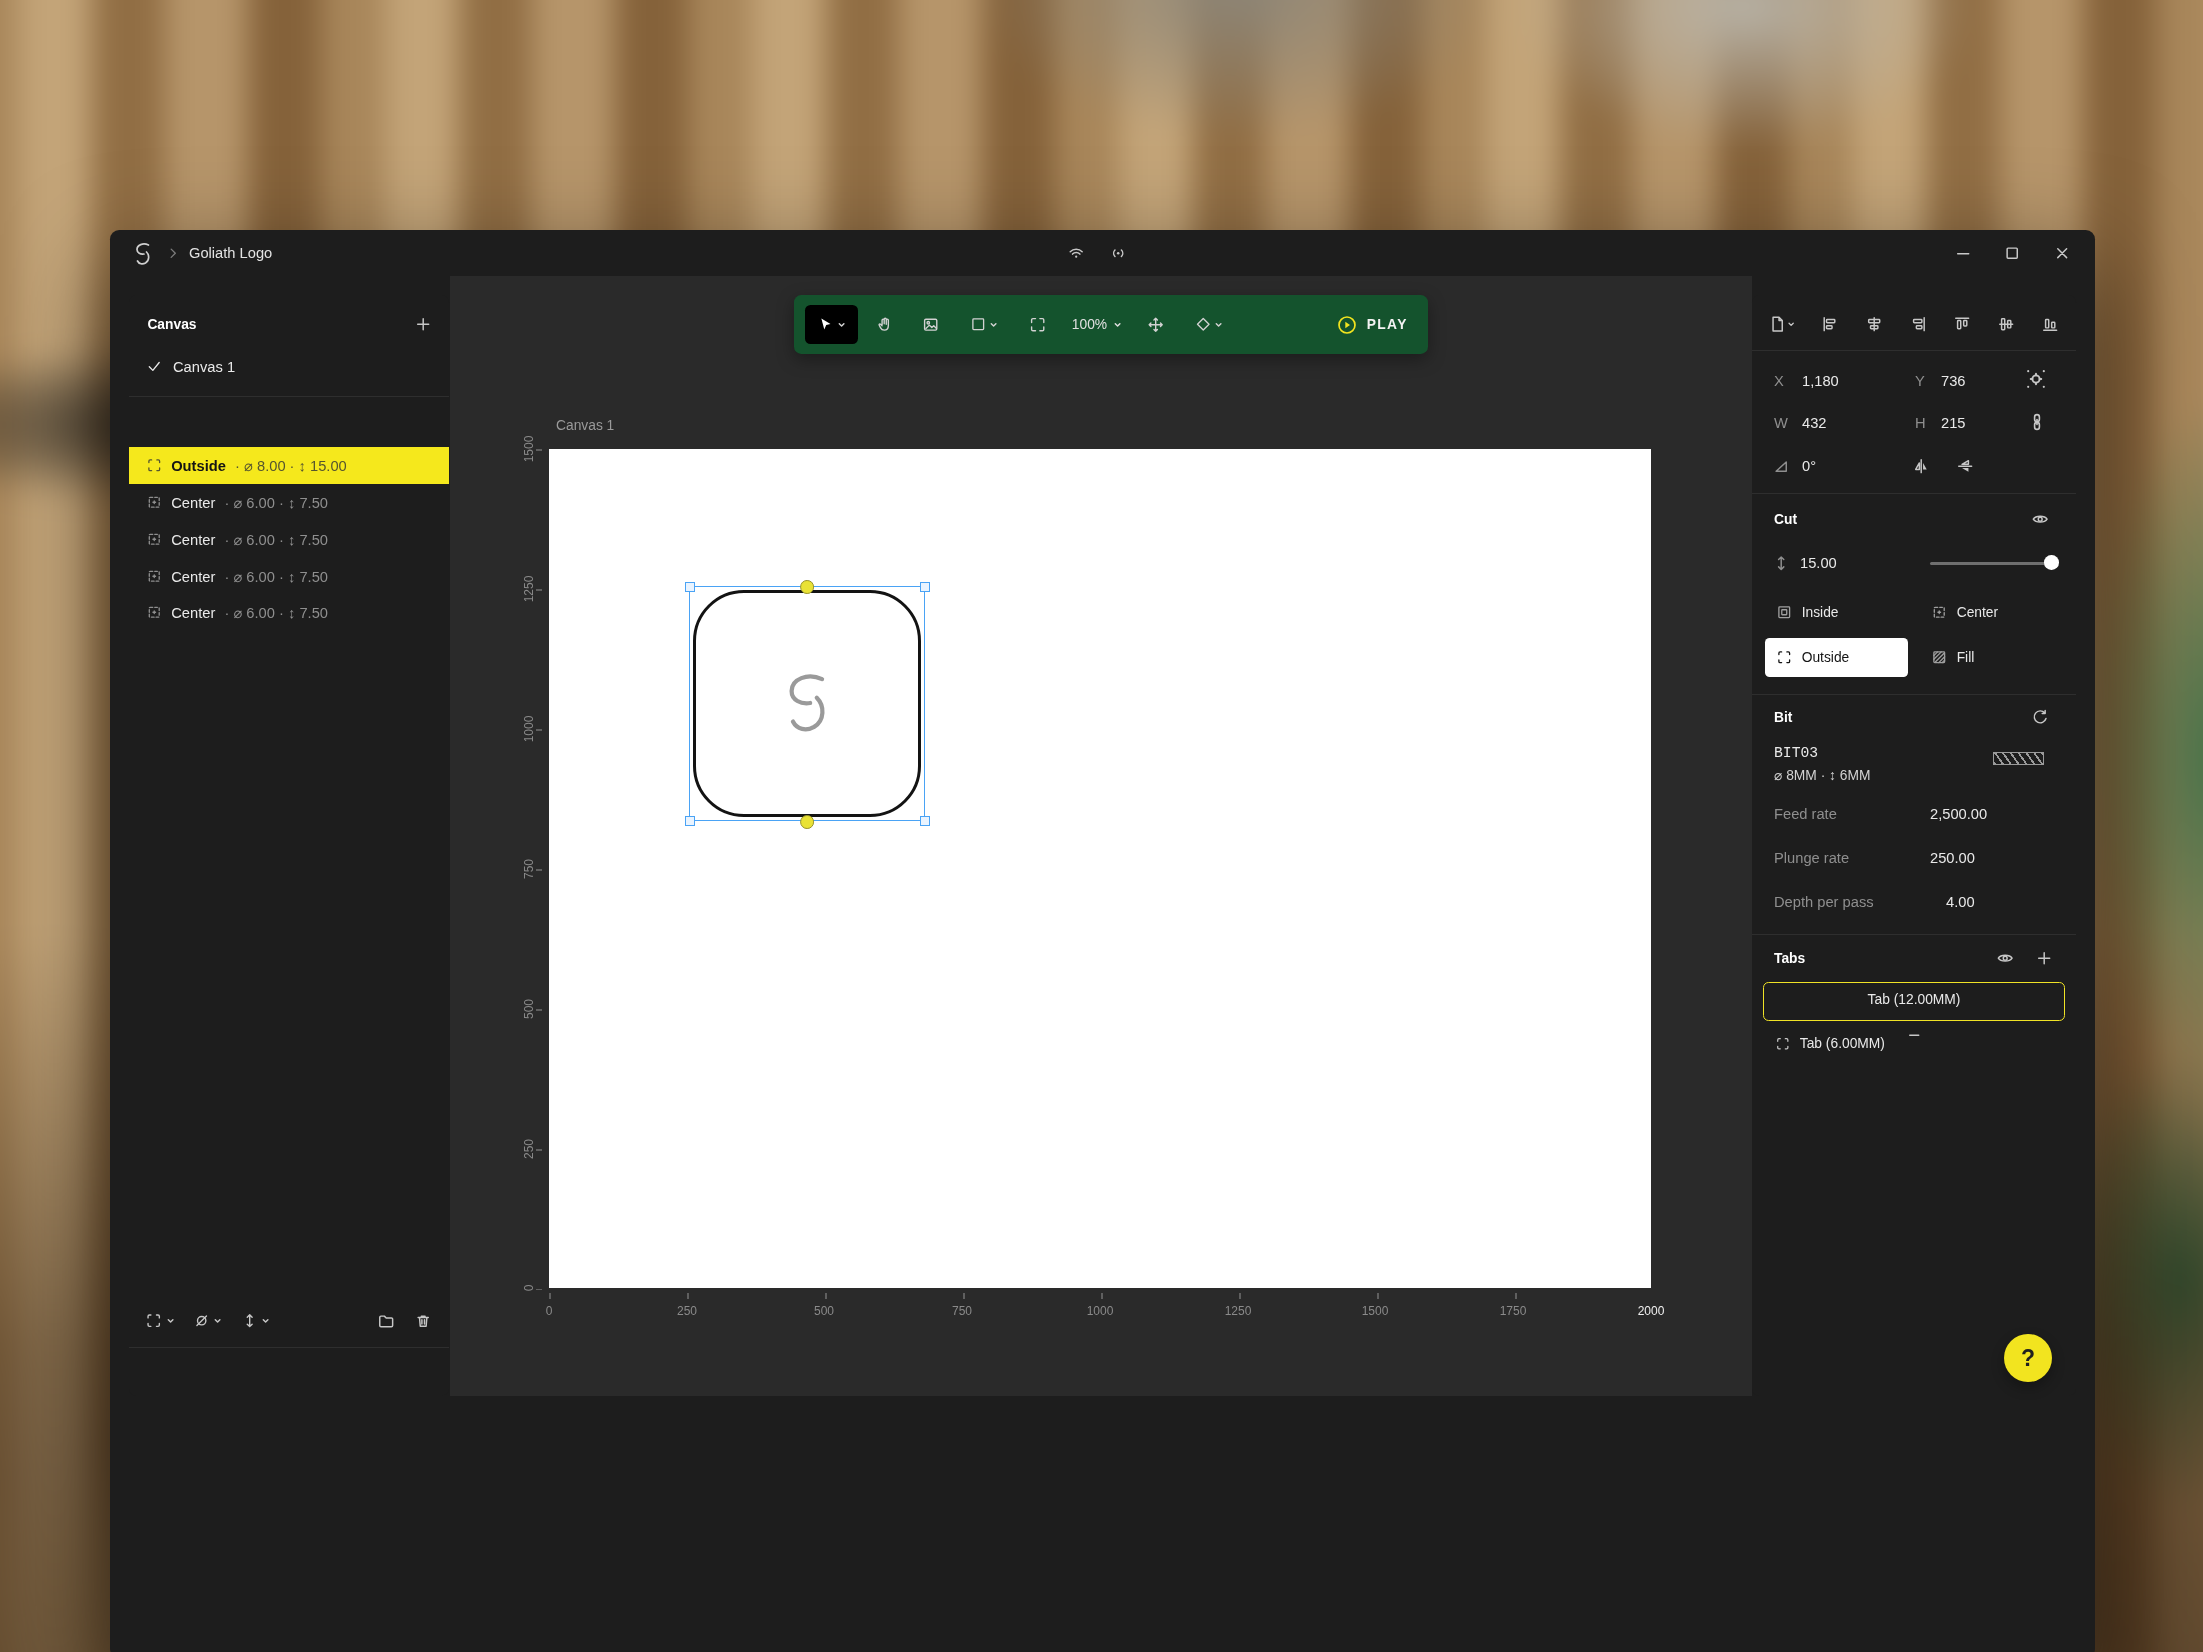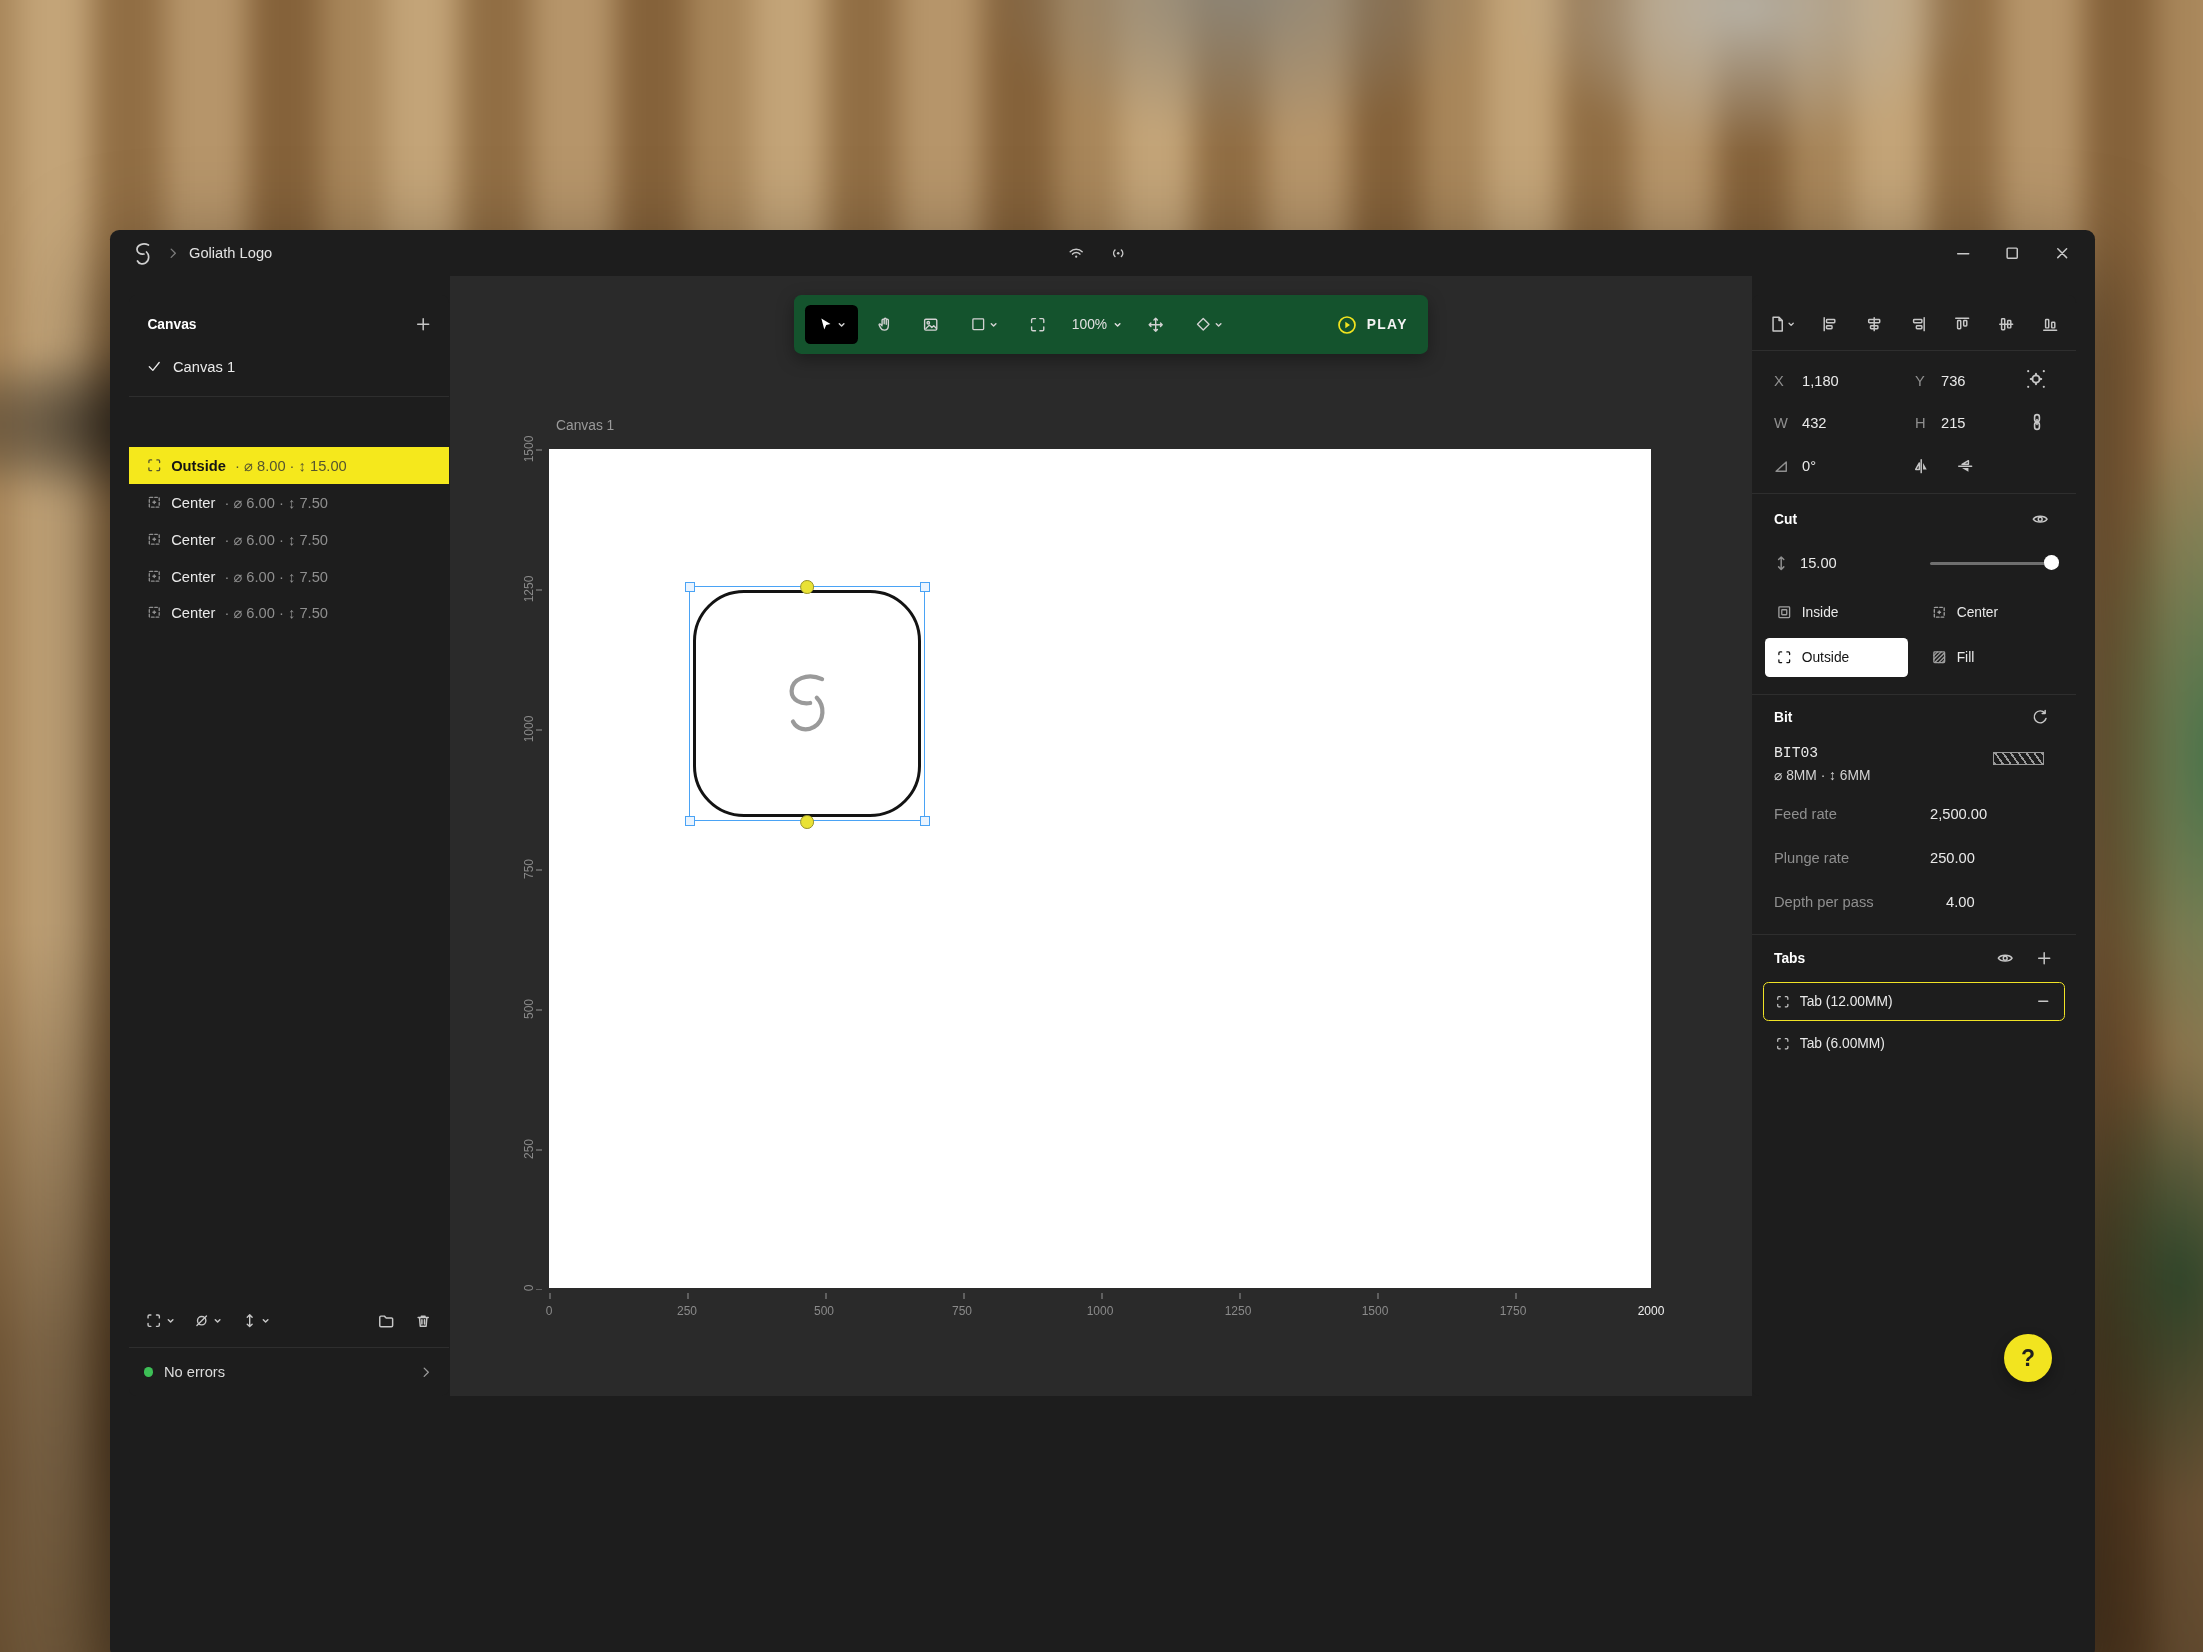--- a/index.html
+++ b/index.html
@@ -353,28 +353,20 @@
             <path d="M3 5.8 A1.3 1.3 0 0 1 4.3 4.5 H8 L10 6.5 H15.7 A1.3 1.3 0 0 1 17 7.8 V14.7 A1.3 1.3 0 0 1 15.7 16 H4.3 A1.3 1.3 0 0 1 3 14.7 Z"></path>
           </svg>
       </button>
       <button class="icon-btn">
         <svg class="i" width="18.4" height="18.4" viewBox="0 0 20 20">
             <path d="M4.5 6 H15.5 M8 6 V4.5 H12 V6 M6 6 L6.8 15.5 H13.2 L14 6 M8.6 8.5 V13 M11.4 8.5 V13"></path>
           </svg>
       </button>
     </div>
     <div class="divider" style="top:1052px;"></div>
-    <div class="lp-status">
-      <span class="dot"></span>
-      <span>No errors</span>
-      <span style="flex:1;"></span>
-      <svg class="i" width="16.5" height="16.5" viewBox="0 0 20 20" style="color:#9a9a9a;">
-          <path d="M7.5 5 L12.5 10 L7.5 15"></path>
-        </svg>
-    </div>
   </aside>
 
   <aside class="panel rp">
     <div class="rp-iconrow">
       <button class="icon-btn">
         <svg class="i" width="18.4" height="18.4" viewBox="0 0 20 20">
             <path d="M5.5 2.5 H12 L15.5 6 V17.5 H5.5 Z M12 2.5 V6 H15.5"></path>
           </svg>
         <svg class="i" width="8.3" height="8.3" viewBox="0 0 10 10">
             <path d="M2.5 4 L5 6.5 L7.5 4"></path>
@@ -542,21 +534,21 @@
           <path d="M2.5 10 C5.2 5.8 14.8 5.8 17.5 10 C14.8 14.2 5.2 14.2 2.5 10 Z"></path>
           <circle cx="10" cy="10" r="2.1"></circle>
         </svg>
     </button>
     <button class="icon-btn abs" style="left:281px;top:652px;">
       <svg class="i" width="18.4" height="18.4" viewBox="0 0 20 20">
           <path d="M10 4 V16 M4 10 H16"></path>
         </svg>
     </button>
 
-    <div class="tab-row sel" style="top:687px;">
+    <div class="tab-row sel" style="top:687px;flex-direction:column;">
       <svg class="i" width="15.6" height="15.6" viewBox="0 0 20 20" style="color:#c7c7c7;">
           <path d="M6.8 3.5 H5 A1.5 1.5 0 0 0 3.5 5 V6.8 M13.2 3.5 H15 A1.5 1.5 0 0 1 16.5 5 V6.8 M16.5 13.2 V15 a1.5 1.5 0 0 1 -1.5 1.5 h-1.8 M3.5 13.2 V15 A1.5 1.5 0 0 0 5 16.5 h1.8"></path>
         </svg>
       <span>Tab (12.00MM)</span>
       <span class="spacer"></span>
       <button class="icon-btn">
         <svg class="i" width="16.5" height="16.5" viewBox="0 0 20 20">
             <path d="M4.5 10 H15.5"></path>
           </svg>
       </button>

